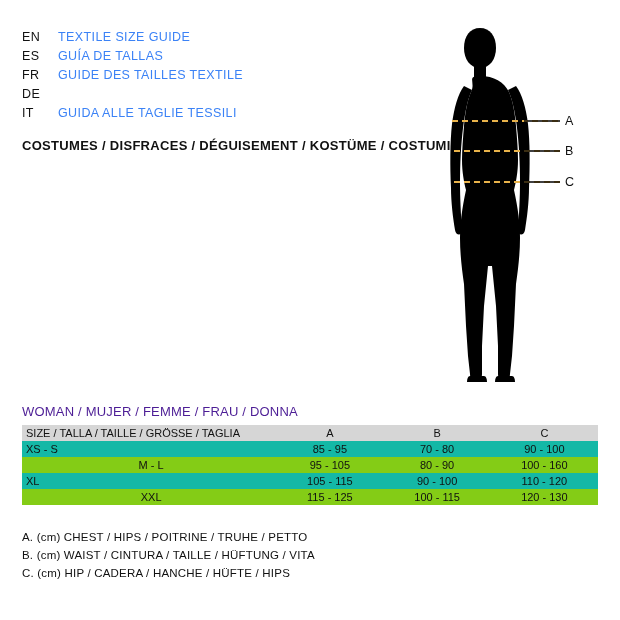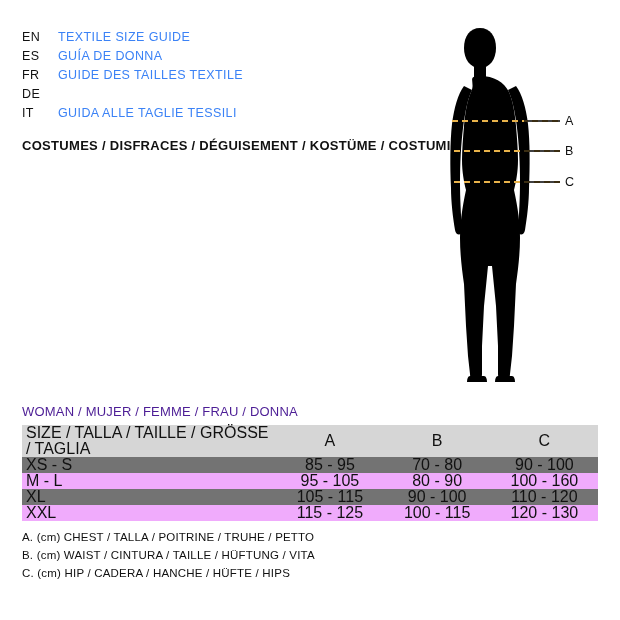--- a/index.html
+++ b/index.html
@@ -92,21 +92,21 @@
   }
   .woman-title {
     font-size: 13px;
     color: #4c1d95;
     letter-spacing: 0.2px;
     margin-bottom: 6px;
   }
   table.size-table {
     border-collapse: collapse;
     width: 576px;
-    font-size: 16px;
+    font-size: 11px;
     color: #111;
   }
   table.size-table th,
   table.size-table td {
     padding: 0;
     height: 16px;
     line-height: 16px;
     font-weight: normal;
     text-align: center;
     vertical-align: middle;
@@ -114,24 +114,25 @@
   table.size-table th.hdr-size,
   table.size-table td.col-size {
     text-align: left;
     padding-left: 4px;
     width: 252px;
   }
   table.size-table th {
     background: #d6d6d6;
   }
   table.size-table tr.row-odd td {
-    background: #737373;
+    background: #14b8a6;
   }
   table.size-table tr.row-even td {
-    background: #f0abfc;
+    background: #84cc16;
+    text-align: center;
   }
   table.size-table col.c-a,
   table.size-table col.c-b,
   table.size-table col.c-c {
     width: 108px;
   }
 
   
   .legend {
     position: absolute;
@@ -152,21 +153,21 @@
 
 <div class="page">
 
   <div class="lang-block">
     <div class="lang-row">
       <span class="lang-code">EN</span>
       <span class="lang-text">TEXTILE SIZE GUIDE</span>
     </div>
     <div class="lang-row">
       <span class="lang-code">ES</span>
-      <span class="lang-text">GUÍA DE DONNA</span>
+      <span class="lang-text">GUÍA DE TALLAS</span>
     </div>
     <div class="lang-row">
       <span class="lang-code">FR</span>
       <span class="lang-text">GUIDE DES TAILLES TEXTILE</span>
     </div>
     <div class="lang-row">
       <span class="lang-code">DE</span>
     </div>
     <div class="lang-row">
       <span class="lang-code">IT</span>
@@ -269,18 +270,18 @@
           <td class="col-size">XXL</td>
           <td>115 - 125</td>
           <td>100 - 115</td>
           <td>120 - 130</td>
         </tr>
       </tbody>
     </table>
   </div>
 
   <div class="legend">
-    <div class="legend-row">A. (cm) CHEST / TALLA / POITRINE / TRUHE / PETTO</div>
+    <div class="legend-row">A. (cm) CHEST / HIPS / POITRINE / TRUHE / PETTO</div>
     <div class="legend-row">B. (cm) WAIST / CINTURA / TAILLE / HÜFTUNG / VITA</div>
     <div class="legend-row">C. (cm) HIP / CADERA / HANCHE / HÜFTE / HIPS</div>
   </div>
 
 </div>
 
 </body></html>

